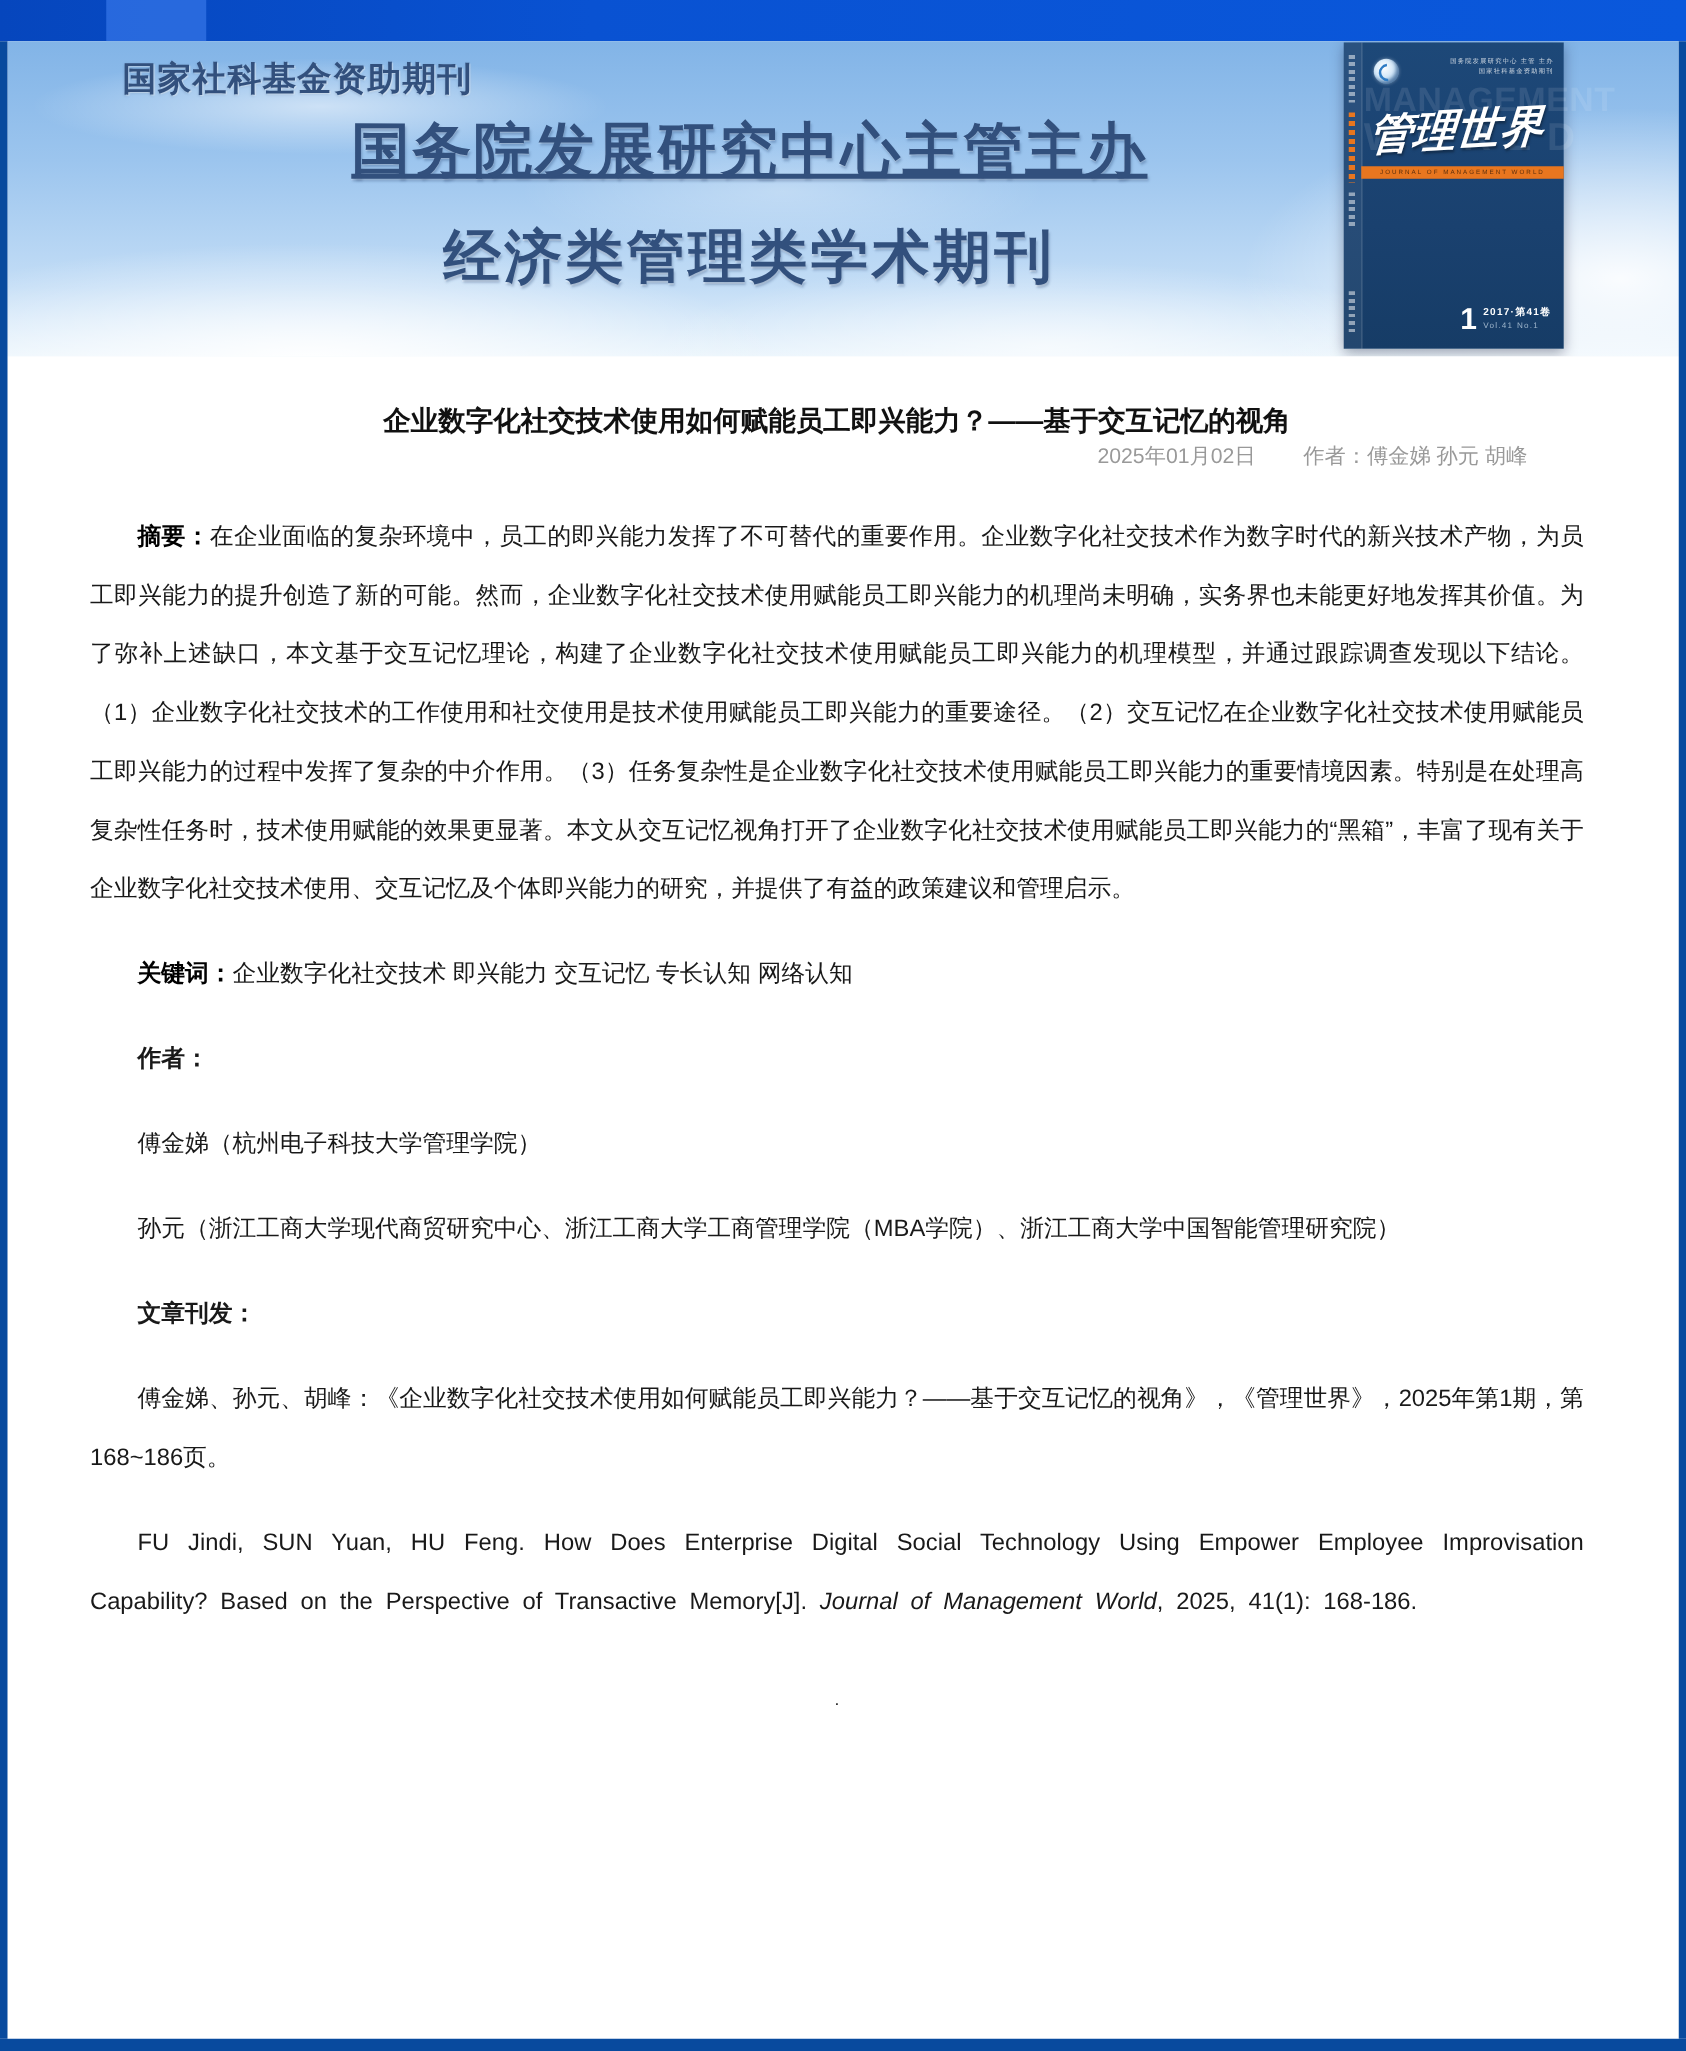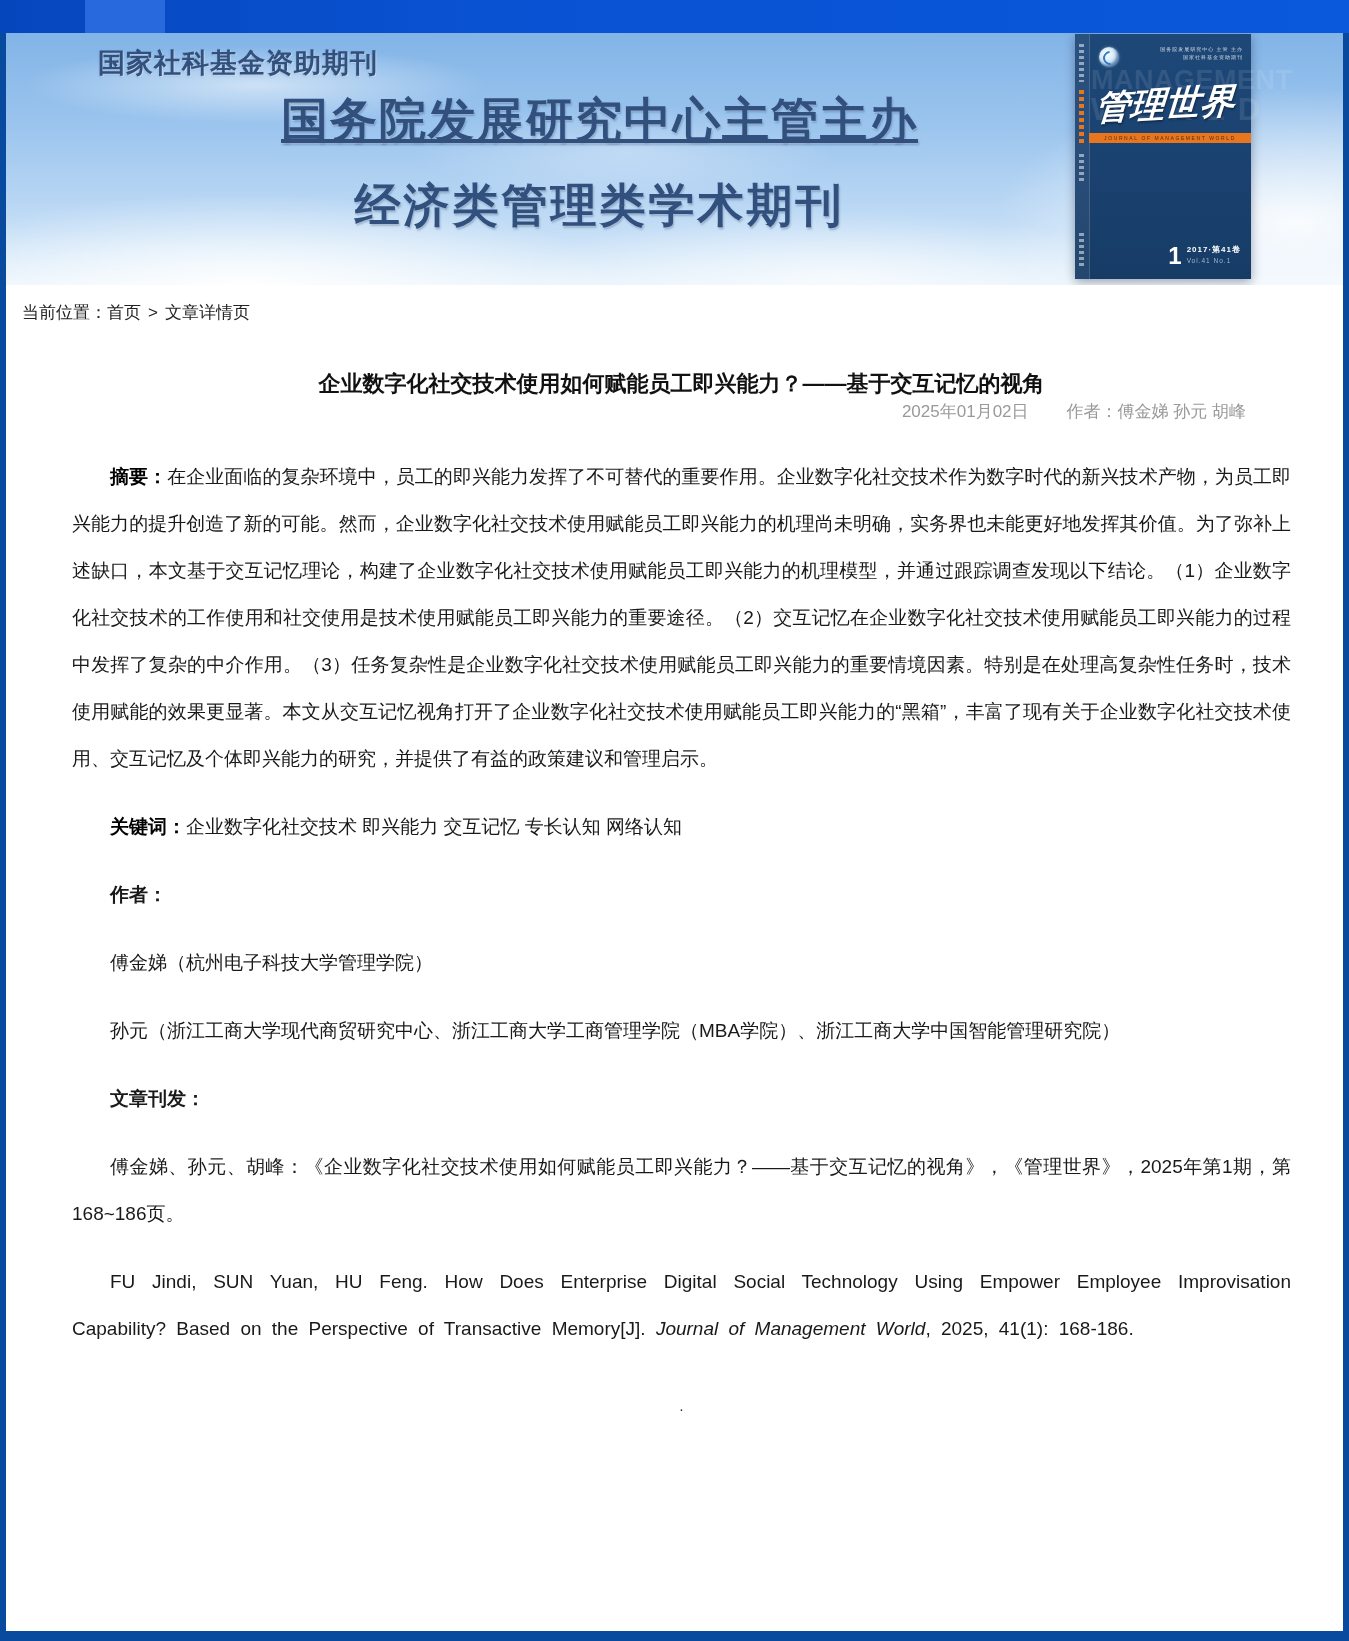--- a/index.html
+++ b/index.html
@@ -58,21 +58,21 @@
   .issue-no{font-size:24px;font-weight:700;line-height:22px;}
   .issue-cn{font-size:8px;font-weight:700;letter-spacing:1px;line-height:10px;}
   .issue-en{font-size:6.5px;color:#9fb6cc;letter-spacing:1px;margin-top:2px;line-height:8px;}
 
   
   .breadcrumb{margin:0 6px;padding:16px 0 8px 16px;font-size:17px;color:#222;}
   .breadcrumb a{color:#222;text-decoration:none;cursor:pointer;}
   .breadcrumb .sep{margin:0 7px;}
 
   
-  .article{margin:0 6px;padding:0 52px 0 66px;}
+  .article{margin:0 6px;padding:0 76px 0 66px;}
   .article-title{text-align:center;font-size:22px;font-weight:700;color:#111;margin:36px 40px 0;line-height:32px;}
   .article-meta{text-align:right;padding-right:45px;margin-top:0;font-size:17px;color:#999;}
   .article-meta .byline{margin-left:38px;}
   .article p{font-size:19px;line-height:47px;text-align:justify;text-indent:2em;margin:21px 0;color:#191919;}
   .article p b{font-weight:700;color:#000;}
   .article p.first{margin-top:30px;}
   .heading-para{font-weight:700;color:#000;}
   .en-para{word-spacing:5px;}
   .dot-para{text-align:center !important;text-indent:0 !important;font-size:14px !important;color:#555;line-height:20px !important;margin-top:44px !important;}
 </style>
@@ -118,23 +118,20 @@
       <div class="cover-issue">
         <div class="issue-no">1</div>
         <div>
           <div class="issue-cn">2017·第41卷</div>
           <div class="issue-en">Vol.41 No.1</div>
         </div>
       </div>
     </div>
   </div>
 
-  <div class="breadcrumb">
-    <span>当前位置：</span><a>首页</a><span class="sep">&gt;</span><a>文章详情页</a>
-  </div>
 
   <div class="article">
     <div class="article-title">企业数字化社交技术使用如何赋能员工即兴能力？——基于交互记忆的视角</div>
 
     <div class="article-meta">
       <span>2025年01月02日</span><span class="byline">作者：傅金娣 孙元 胡峰</span>
     </div>
 
     <p class="first"><b>摘要：</b><span>在企业面临的复杂环境中，员工的即兴能力发挥了不可替代的重要作用。企业数字化社交技术作为数字时代的新兴技术产物，为员工即兴能力的提升创造了新的可能。然而，企业数字化社交技术使用赋能员工即兴能力的机理尚未明确，实务界也未能更好地发挥其价值。为了弥补上述缺口，本文基于交互记忆理论，构建了企业数字化社交技术使用赋能员工即兴能力的机理模型，并通过跟踪调查发现以下结论。（1）企业数字化社交技术的工作使用和社交使用是技术使用赋能员工即兴能力的重要途径。（2）交互记忆在企业数字化社交技术使用赋能员工即兴能力的过程中发挥了复杂的中介作用。（3）任务复杂性是企业数字化社交技术使用赋能员工即兴能力的重要情境因素。特别是在处理高复杂性任务时，技术使用赋能的效果更显著。本文从交互记忆视角打开了企业数字化社交技术使用赋能员工即兴能力的“黑箱”，丰富了现有关于企业数字化社交技术使用、交互记忆及个体即兴能力的研究，并提供了有益的政策建议和管理启示。</span></p>
 

